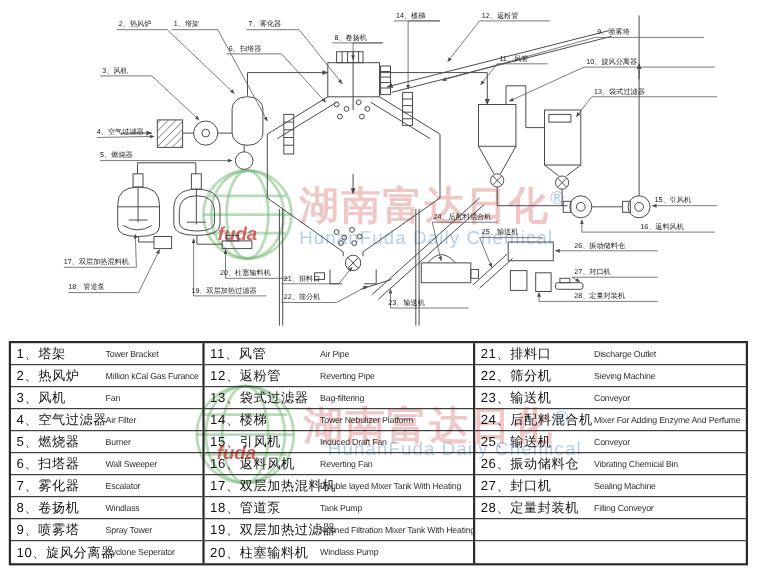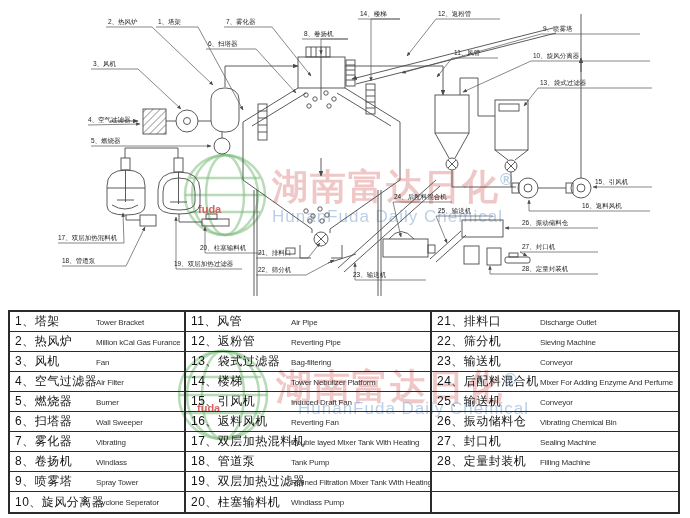--- a/index.html
+++ b/index.html
@@ -3,21 +3,21 @@
 <meta charset="utf-8">
 <style>
   html,body{margin:0;padding:0}
   body{width:690px;height:518px;background:#ffffff;position:relative;overflow:hidden;
        font-family:"Liberation Sans","DejaVu Sans",sans-serif;}
   
   .wm{position:absolute;pointer-events:none;z-index:0;white-space:nowrap}
   .wmcn{font-weight:bold;font-size:36px;letter-spacing:2px;color:var(--wm-cn,rgba(222,130,130,.45))}
   .wmcn .reg{font-size:17px;vertical-align:14px;color:var(--wm-en,rgba(140,175,215,.6))}
   .wmen{font-size:17px;letter-spacing:1px;color:var(--wm-en,rgba(140,175,215,.6))}
-  .fuda{font-size:11px;font-weight:bold;color:var(--wm-rd,rgba(205,60,60,.8))}
+  .fuda{font-size:17px;font-weight:bold;font-style:italic;color:var(--wm-rd,rgba(205,60,60,.8))}
   .globe circle,.globe ellipse,.globe line{fill:none;stroke:var(--wm-g,rgba(125,190,125,.55));stroke-width:2.5}
   
   #dg{position:absolute;left:0;top:0;z-index:2}
   #dg .eq{stroke:#4a4a4a;stroke-width:.9;fill:none}
   #dg .lead{fill:none;stroke:#555;stroke-width:.7}
   #dg text.co{font-size:6.5px;fill:#1c1c1c;font-family:"Liberation Sans","DejaVu Sans",sans-serif}
   
   #legend{position:absolute;left:8px;top:310px;width:672px;height:204px;
           border:2px solid #2b2b2b;box-sizing:border-box;display:grid;
           grid-template-columns:176px 246px 246px;z-index:2;background:transparent}
@@ -304,21 +304,21 @@
       <div class="trow">
         <span class="zh">5、燃烧器</span>
         <span class="en">Burner</span>
       </div>
       <div class="trow">
         <span class="zh">6、扫塔器</span>
         <span class="en">Wall Sweeper</span>
       </div>
       <div class="trow">
         <span class="zh">7、雾化器</span>
-        <span class="en">Vibrating</span>
+        <span class="en">Escalator</span>
       </div>
       <div class="trow">
         <span class="zh">8、卷扬机</span>
         <span class="en">Windlass</span>
       </div>
       <div class="trow">
         <span class="zh">9、喷雾塔</span>
         <span class="en">Spray Tower</span>
       </div>
       <div class="trow">
@@ -392,18 +392,18 @@
       <div class="trow">
         <span class="zh">26、振动储料仓</span>
         <span class="en">Vibrating Chemical Bin</span>
       </div>
       <div class="trow">
         <span class="zh">27、封口机</span>
         <span class="en">Sealing Machine</span>
       </div>
       <div class="trow">
         <span class="zh">28、定量封装机</span>
-        <span class="en">Filling Machine</span>
+        <span class="en">Filling Conveyor</span>
       </div>
       <div class="trow"></div>
       <div class="trow"></div>
     </div>
 </div>
 
 </body></html>

